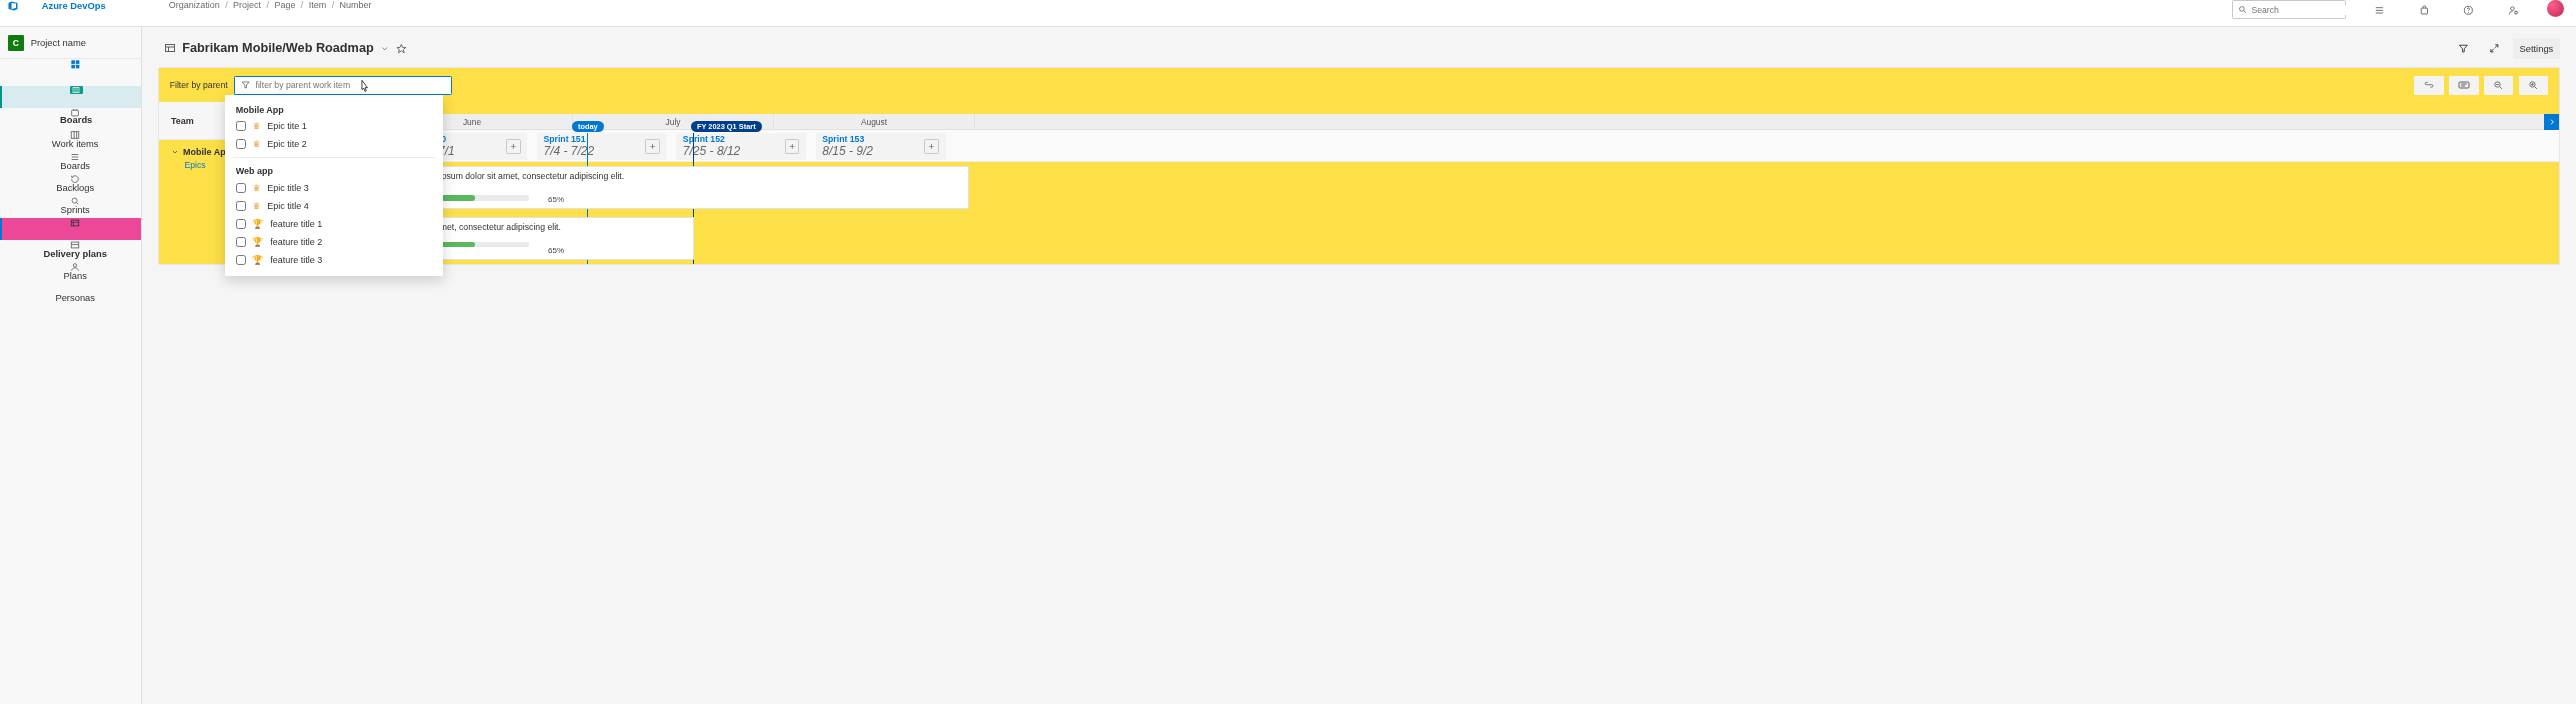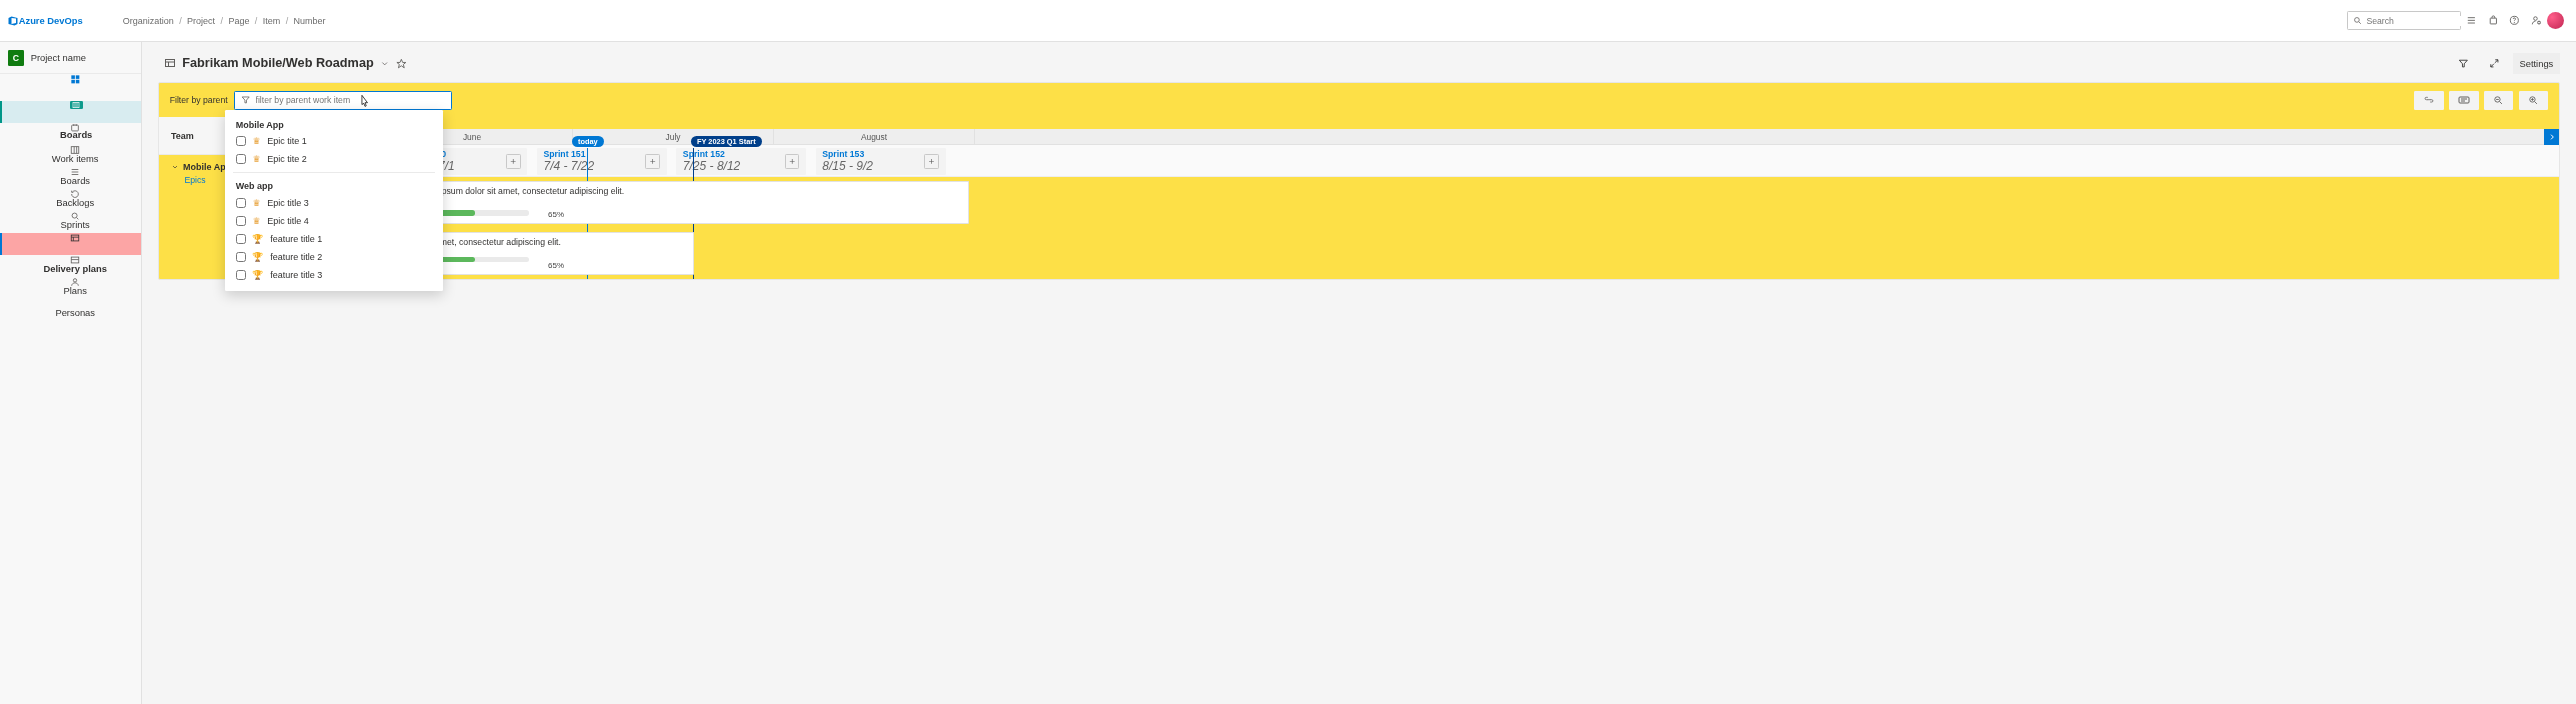--- a/index.html
+++ b/index.html
@@ -1,40 +1,40 @@
 <!DOCTYPE html>
 <html style="font-size:10.7px"><head>
 <meta charset="utf-8">
 <style>
 * { box-sizing: border-box; margin: 0; padding: 0; font-family: "Segoe UI", -apple-system, sans-serif; }
 html, body { width: 2576px; height: 704px; background: #fff; }
 body { display: flex; flex-direction: column; font-size: 9.4px; color: #323130; }
 
 
-.topbar { height: 42px; display: flex; align-items: center; border-bottom: 0.7px solid #e1e1e1; padding: 0 12px 0 6.7px; gap: 0; }
+.topbar { height: 27px; display: flex; align-items: flex-start; border-bottom: 0.7px solid #e1e1e1; padding: 0 12px 0 6.7px; gap: 23px; }
 .topbar .logo { width: 12px; height: 12px; }
 .topbar .brand { color: #0078d4; font-size: 9.4px; font-weight: 600; }
 .breadcrumb { margin-left: 40px; display: flex; gap: 5.4px; color: #6b6b6b; font-size: 9px; }
 .breadcrumb span.sep { color: #a0a0a0; }
 .topbar .spacer { flex: 1; }
 .searchbox { width: 114px; height: 19px; border: 0.7px solid #c8c8c8; border-radius: 1.3px; display: flex; align-items: center; padding: 0 5.4px; gap: 4px; }
 .searchbox input { border: none; outline: none; font-size: 8.7px; flex: 1; color: #605e5c; }
 .topbar .iconbtn { width: 21.5px; height: 21.5px; display: flex; align-items: center; justify-content: center; cursor: pointer; color: #605e5c; }
 .avatar { width: 17.4px; height: 17.4px; border-radius: 50%; background: radial-gradient(circle at 30% 30%, #ff5e8a, #c02652); }
 
 
 .body { flex: 1; display: flex; overflow: hidden; }
 .sidebar { width: 142px; background: #f8f8f8; border-right: 0.7px solid #e1e1e1; display: flex; flex-direction: column; }
 .projectrow { height: 32px; display: flex; align-items: center; gap: 6.7px; padding-left: 8px; border-bottom: 0.7px solid #eaeaea; }
 .projectrow .tile { width: 16px; height: 16px; background: #107c10; color: #fff; font-weight: 600; display: flex; align-items: center; justify-content: center; border-radius: 1.3px; font-size: 8.7px; }
 .navitem { height: 22px; display: flex; align-items: center; gap: 20px; padding-left: 9.4px; cursor: pointer; color: #323130; font-size: 9.4px; position: relative; flex-direction: column; }
 .navitem.top { height: 27px; font-weight: 600; }
 .navitem .nicon { width: 12px; display: flex; justify-content: center; color: #605e5c; }
 .navitem.accent .nicon { color: #0078d4; }
-.navitem.selected { background: #fca5a5; font-weight: 600; }
+.navitem.selected { background: #ec4899; font-weight: 600; }
 .navitem.selected::before { content: ""; position: absolute; left: 0; top: 0; bottom: 0; width: 2px; background: #0078d4; }
 .navitem.section { background: #d8ecf0; font-weight: 600; border-left: 2px solid #009688; }
 .navitem.section .nicon { background: #0e9a8c; width: 13.4px; height: 13.4px; border-radius: 1.3px; color: #fff; display: flex; align-items: center; justify-content: center; }
 
 
 .main { flex: 1; background: #f5f5f5; display: flex; flex-direction: column; overflow: hidden; }
 .pagehdr { padding: 10.7px 16px 8px 21.5px; display: flex; align-items: center; gap: 6.7px; }
 .pagehdr h1 { font-size: 12.7px; font-weight: 600; }
 .pagehdr .spacer { flex: 1; }
 .hdrbtn { height: 21.5px; min-width: 21.5px; border: none; background: transparent; cursor: pointer; display: flex; align-items: center; justify-content: center; color: #323130; padding: 0 6.7px; }

